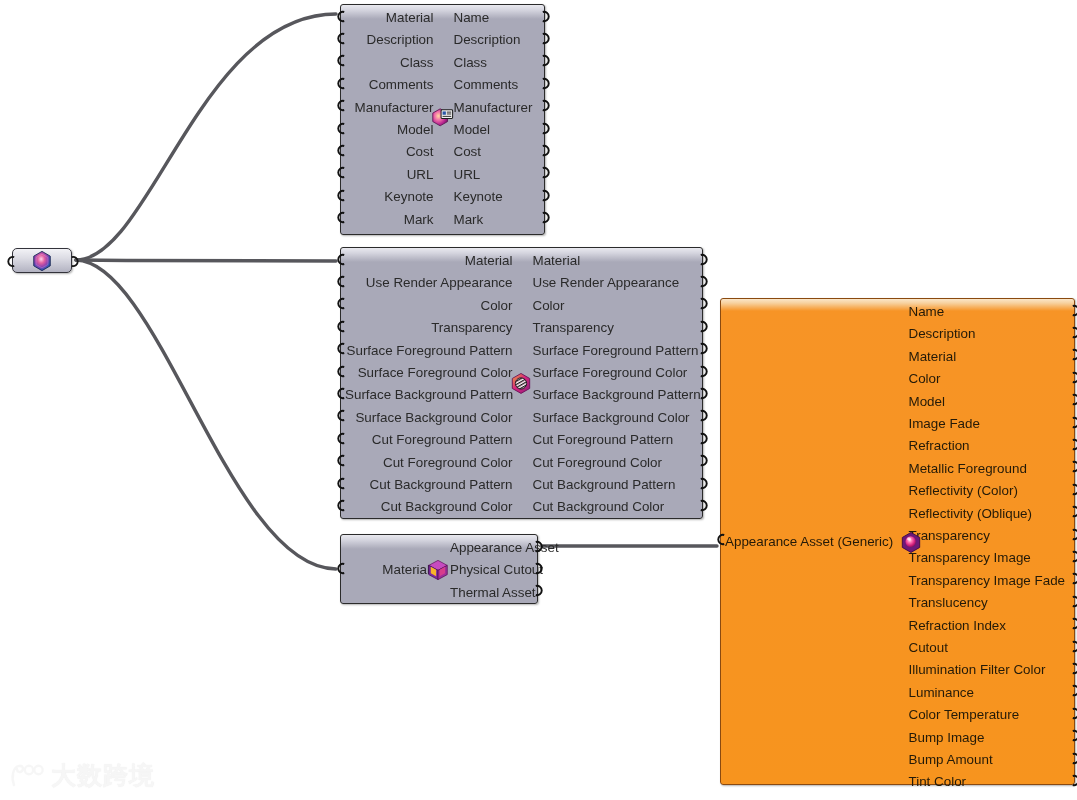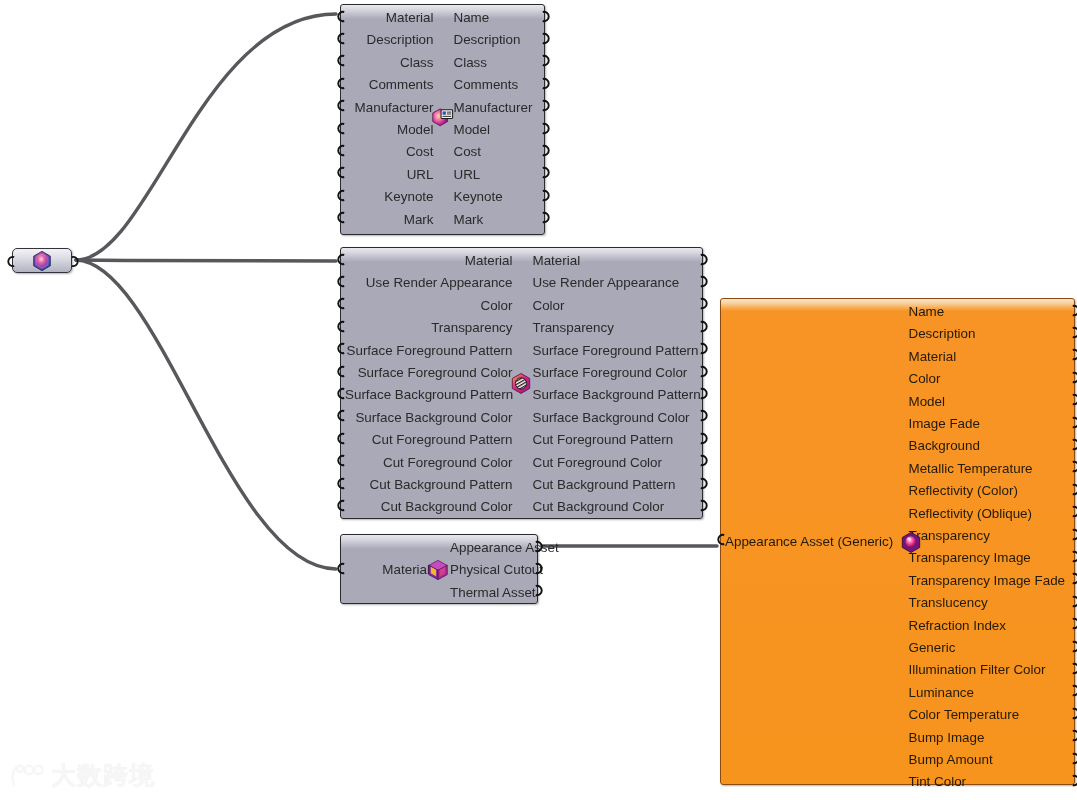--- a/index.html
+++ b/index.html
@@ -539,27 +539,27 @@
     <svg viewBox="0 0 14 14" width="13" height="13">
       <path d="M 3 2.2 A 5 5 0 1 1 3 11.8" fill="none" stroke="#111" stroke-width="2.1"></path>
     </svg>
           </div>
           <div class="out-label" style="left:187.5px; top:118px;">Image Fade</div>
           <div class="port" style="left:349px; top:116.5px;">
     <svg viewBox="0 0 14 14" width="13" height="13">
       <path d="M 3 2.2 A 5 5 0 1 1 3 11.8" fill="none" stroke="#111" stroke-width="2.1"></path>
     </svg>
           </div>
-          <div class="out-label" style="left:187.5px; top:140.39999999999998px;">Background</div>
+          <div class="out-label" style="left:187.5px; top:140.39999999999998px;">Refraction</div>
           <div class="port" style="left:349px; top:138.89999999999998px;">
     <svg viewBox="0 0 14 14" width="13" height="13">
       <path d="M 3 2.2 A 5 5 0 1 1 3 11.8" fill="none" stroke="#111" stroke-width="2.1"></path>
     </svg>
           </div>
-          <div class="out-label" style="left:187.5px; top:162.79999999999998px;">Metallic Temperature</div>
+          <div class="out-label" style="left:187.5px; top:162.79999999999998px;">Metallic Foreground</div>
           <div class="port" style="left:349px; top:161.29999999999998px;">
     <svg viewBox="0 0 14 14" width="13" height="13">
       <path d="M 3 2.2 A 5 5 0 1 1 3 11.8" fill="none" stroke="#111" stroke-width="2.1"></path>
     </svg>
           </div>
           <div class="out-label" style="left:187.5px; top:185.2px;">Reflectivity (Color)</div>
           <div class="port" style="left:349px; top:183.7px;">
     <svg viewBox="0 0 14 14" width="13" height="13">
       <path d="M 3 2.2 A 5 5 0 1 1 3 11.8" fill="none" stroke="#111" stroke-width="2.1"></path>
     </svg>
@@ -593,21 +593,21 @@
     <svg viewBox="0 0 14 14" width="13" height="13">
       <path d="M 3 2.2 A 5 5 0 1 1 3 11.8" fill="none" stroke="#111" stroke-width="2.1"></path>
     </svg>
           </div>
           <div class="out-label" style="left:187.5px; top:319.59999999999997px;">Refraction Index</div>
           <div class="port" style="left:349px; top:318.09999999999997px;">
     <svg viewBox="0 0 14 14" width="13" height="13">
       <path d="M 3 2.2 A 5 5 0 1 1 3 11.8" fill="none" stroke="#111" stroke-width="2.1"></path>
     </svg>
           </div>
-          <div class="out-label" style="left:187.5px; top:342px;">Generic</div>
+          <div class="out-label" style="left:187.5px; top:342px;">Cutout</div>
           <div class="port" style="left:349px; top:340.5px;">
     <svg viewBox="0 0 14 14" width="13" height="13">
       <path d="M 3 2.2 A 5 5 0 1 1 3 11.8" fill="none" stroke="#111" stroke-width="2.1"></path>
     </svg>
           </div>
           <div class="out-label" style="left:187.5px; top:364.4px;">Illumination Filter Color</div>
           <div class="port" style="left:349px; top:362.9px;">
     <svg viewBox="0 0 14 14" width="13" height="13">
       <path d="M 3 2.2 A 5 5 0 1 1 3 11.8" fill="none" stroke="#111" stroke-width="2.1"></path>
     </svg>

